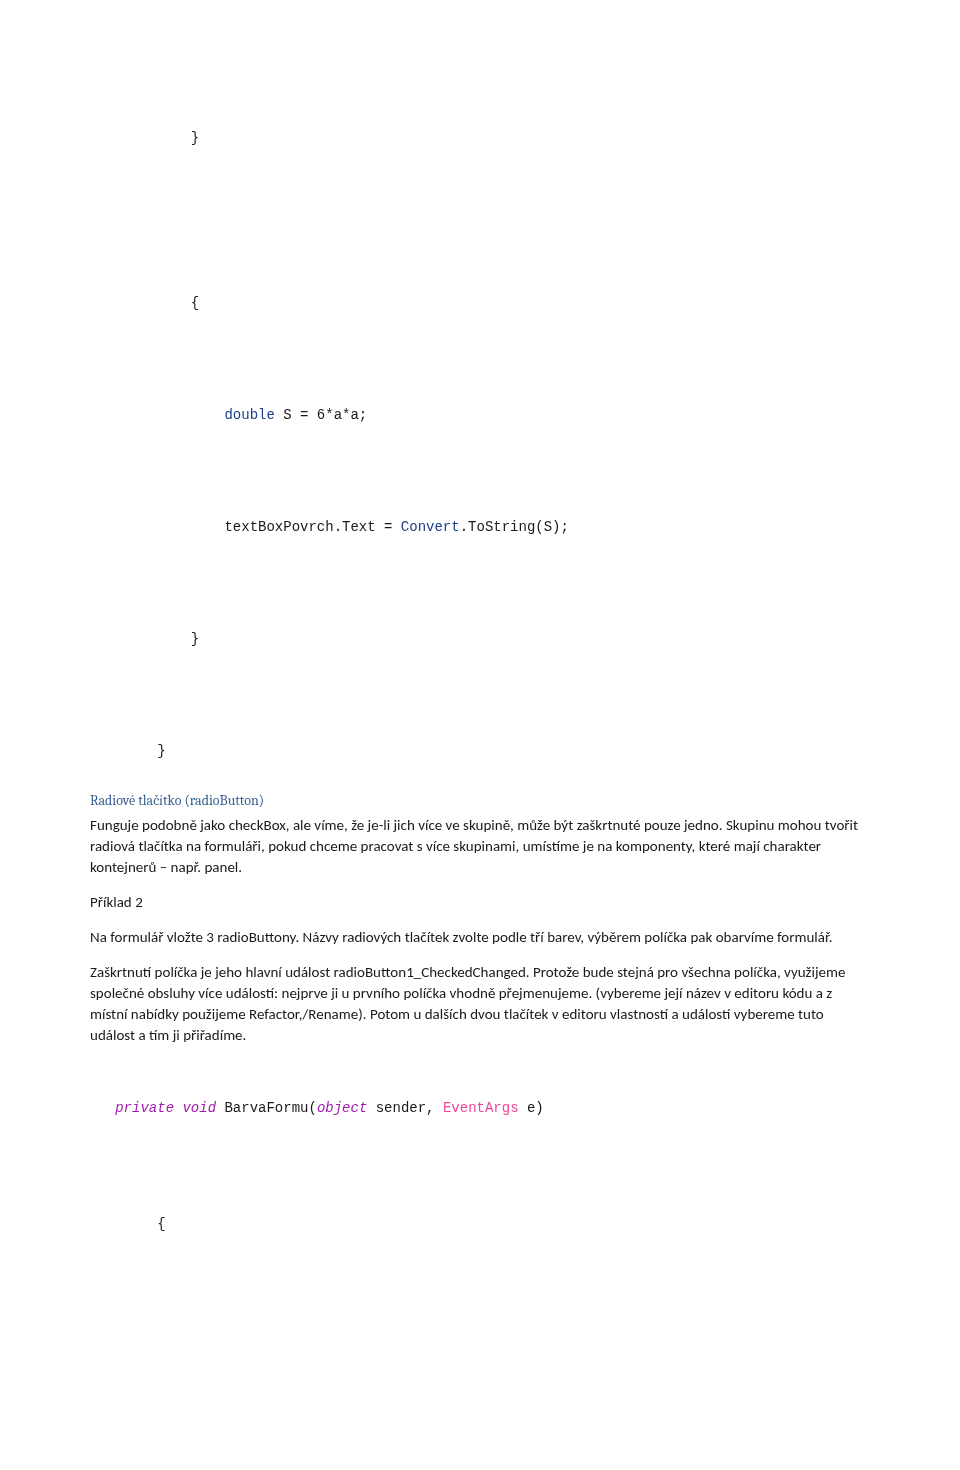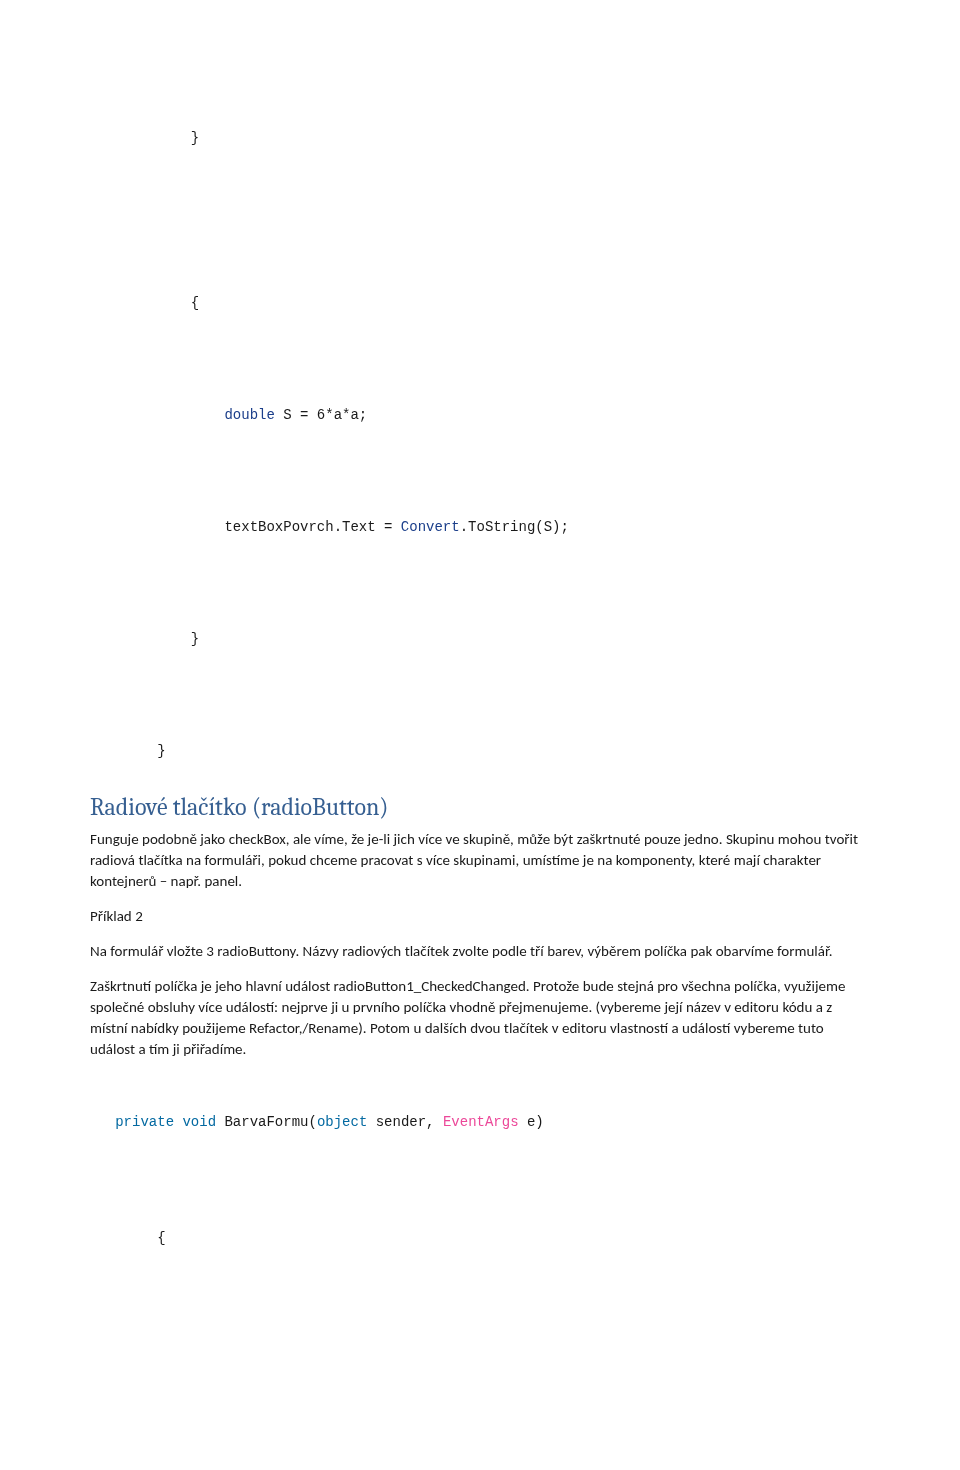--- a/index.html
+++ b/index.html
@@ -16,28 +16,28 @@
   .code {
     font-family: "Courier New", Courier, monospace;
     font-size: 14px;
     white-space: pre;
   }
   .code2 {
     font-family: Consolas, "Courier New", monospace;
     font-size: 14px;
     white-space: pre;
   }
-  .kw-blue   { color: #0369a1; }
+  .kw-blue   { color: #a21caf; font-style: italic; }
   .kw-dblue  { color: #1b3e8a; }
   .kw-green  { color: #007f00; }
   .kw-teal   { color: #ec4899; }
   .heading {
     font-family: Cambria, Georgia, serif;
     color: #365f91;
-    font-size: 24px;
+    font-size: 14px;
     margin: 10px 0 4px 0;
   }
   p { margin: 4px 0 14px 0; }
   .bold { font-weight: normal; }
 </style>
 </head>
 <body>
 
 <div class="code">
   <div>            }</div>

